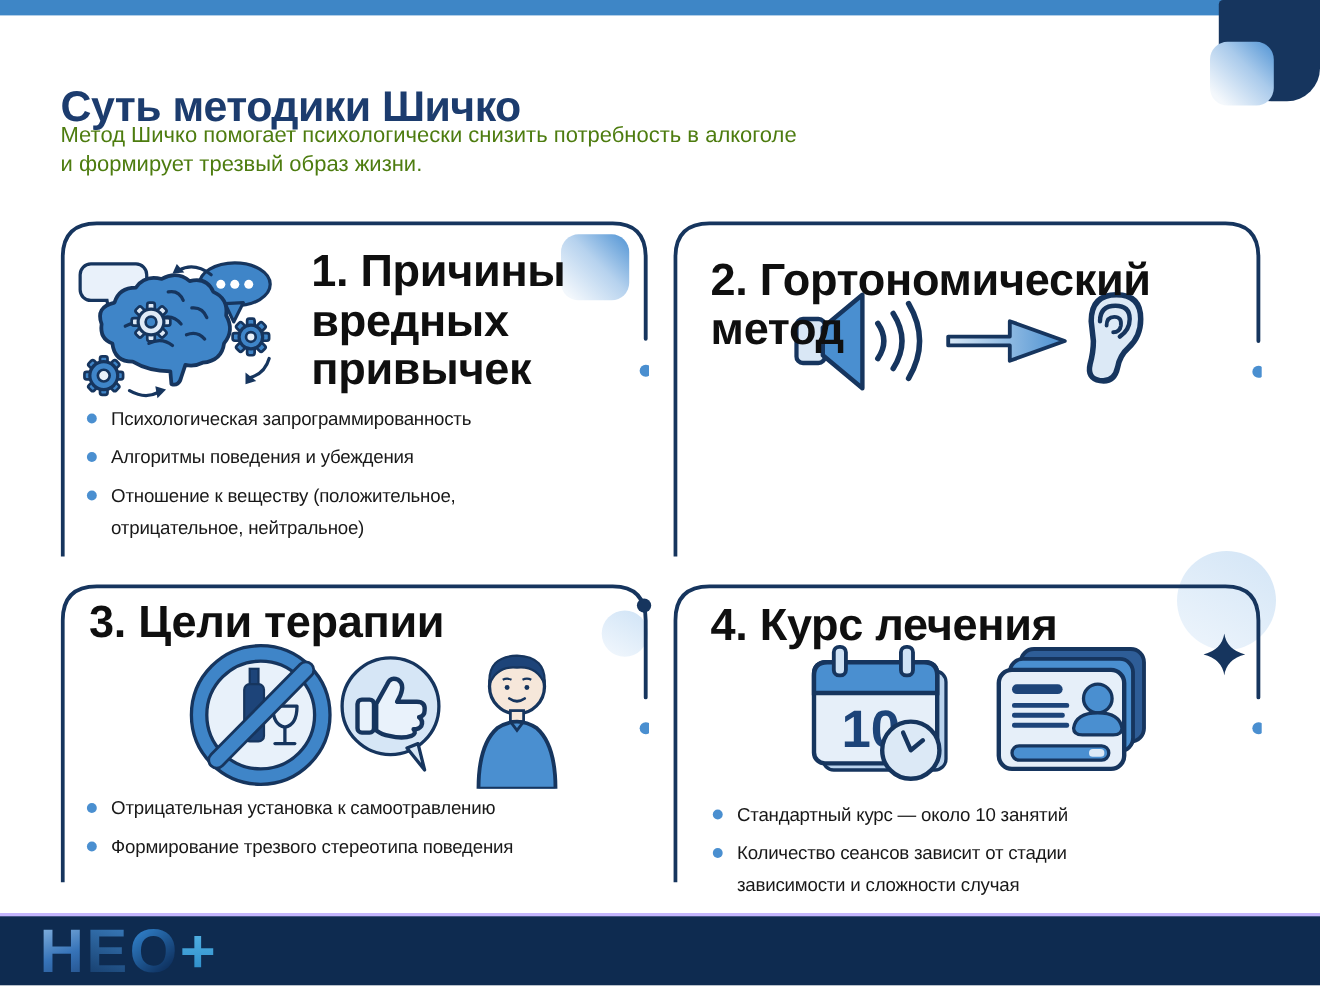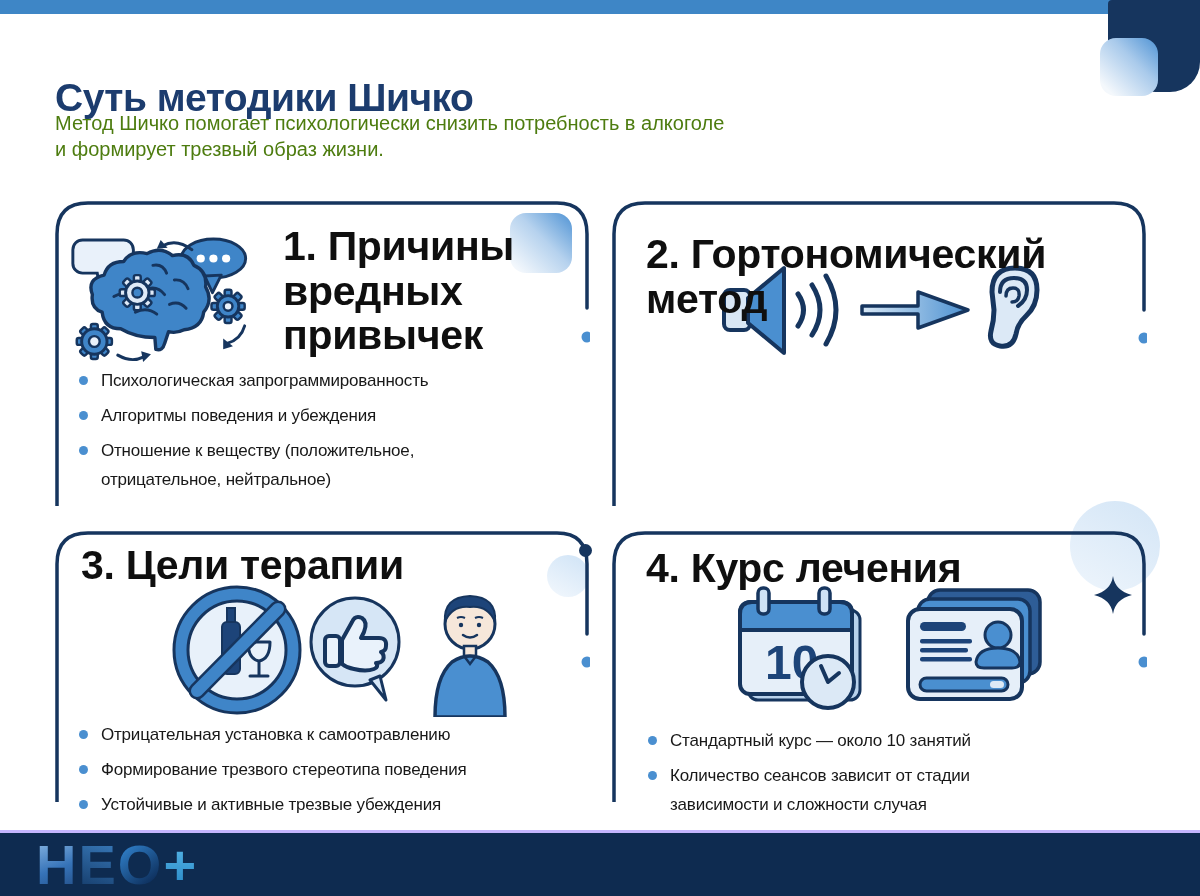--- a/index.html
+++ b/index.html
@@ -239,21 +239,20 @@
         <rect x="294" y="64" width="12" height="10" fill="#f6e7da" stroke="#16355e" stroke-width="2.5"></rect>
         <path d="M265 135 Q265 95 282 80 Q291 74 300 74 Q309 74 318 80 Q335 95 335 135 Z" fill="#4a8fd0" stroke="#16355e" stroke-width="3.5" stroke-linejoin="round"></path>
         <path d="M294 74 L300 82 L306 74" fill="none" stroke="#16355e" stroke-width="2.5"></path>
       </g>
     </svg>
   </div>
   <div class="card-title c3-title">3. Цели терапии</div>
   <ul class="bullets c3-bullets">
     <li>Отрицательная установка к самоотравлению</li>
     <li>Формирование трезвого стереотипа поведения</li>
-    <li>Устойчивые и активные трезвые убеждения</li>
   </ul>
 </div>
 
 <div class="card card4">
   <div class="c4-circle"></div>
   <svg class="card-border" width="535" height="272" viewBox="0 0 535 272">
     <path d="M2 272 L2 34 Q2 3 33 3 L502 3 Q532 3 532 34 L532 104" fill="none" stroke="#16355e" stroke-width="3.5" stroke-linecap="round"></path>
     <circle cx="532" cy="132" r="5.5" fill="#4a8fd0"></circle>
   </svg>
   <svg class="c4-star" width="38" height="38" viewBox="0 0 36 36">

